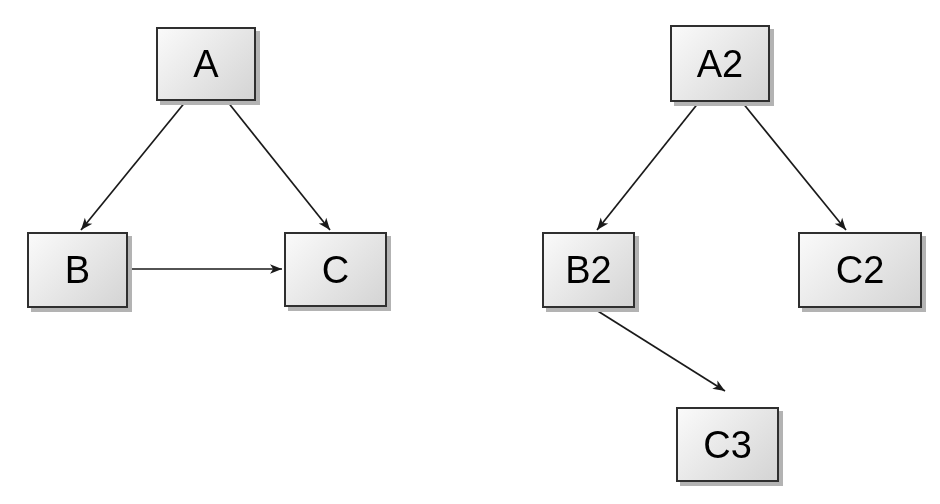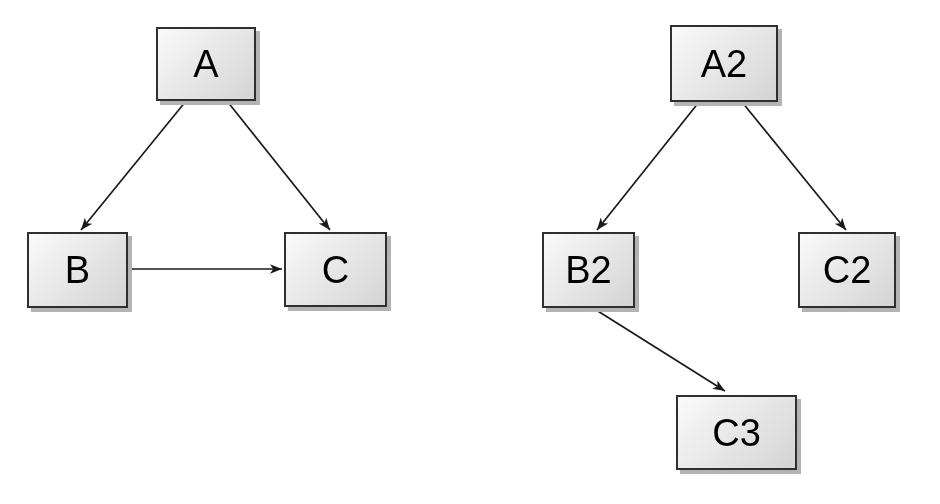--- a/index.html
+++ b/index.html
@@ -62,25 +62,25 @@
 
 <div class="node" style="left: 156px; top: 27px; width: 100px; height: 74px;">
       <span class="node-label">A</span>
     </div>
     <div class="node" style="left: 27px; top: 232px; width: 101px; height: 76px;">
       <span class="node-label">B</span>
     </div>
     <div class="node" style="left: 284px; top: 232px; width: 103px; height: 75px;">
       <span class="node-label">C</span>
     </div>
-    <div class="node" style="left: 670px; top: 25px; width: 108px; height: 77px;">
+    <div class="node" style="left: 670px; top: 25px; width: 100px; height: 77px;">
       <span class="node-label">A2</span>
     </div>
     <div class="node" style="left: 542px; top: 232px; width: 93px; height: 76px;">
       <span class="node-label">B2</span>
     </div>
-    <div class="node" style="left: 798px; top: 232px; width: 98px; height: 76px;">
+    <div class="node" style="left: 798px; top: 232px; width: 124px; height: 76px;">
       <span class="node-label">C2</span>
     </div>
-    <div class="node" style="left: 676px; top: 395px; width: 121px; height: 75px;">
+    <div class="node" style="left: 676px; top: 407px; width: 103px; height: 75px;">
       <span class="node-label">C3</span>
     </div>
   </div>
 
 </body></html>

